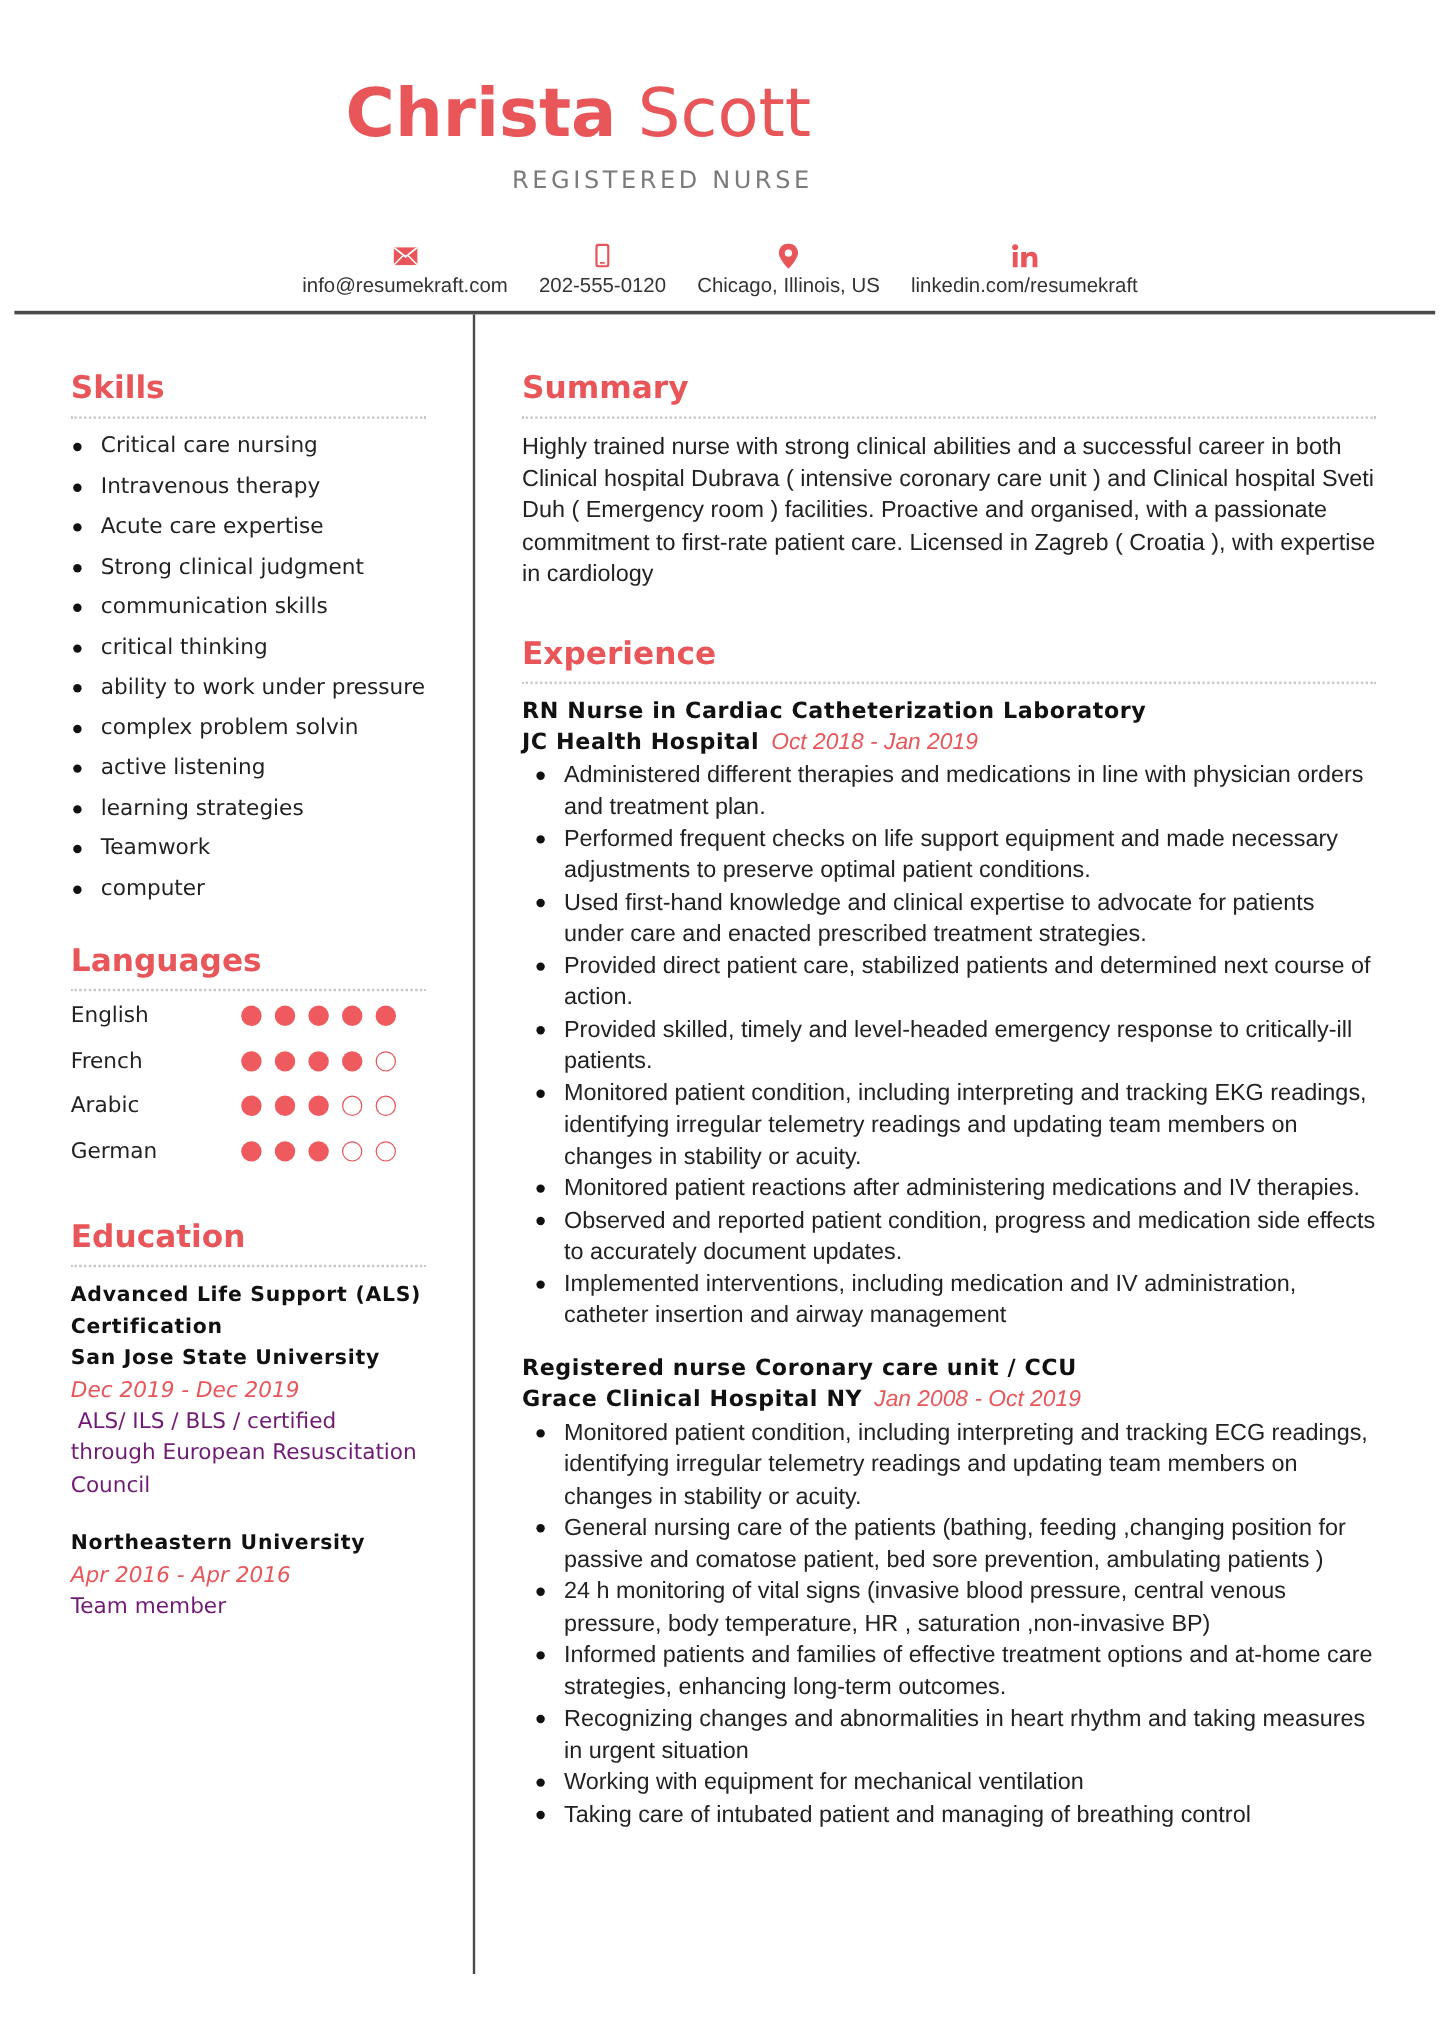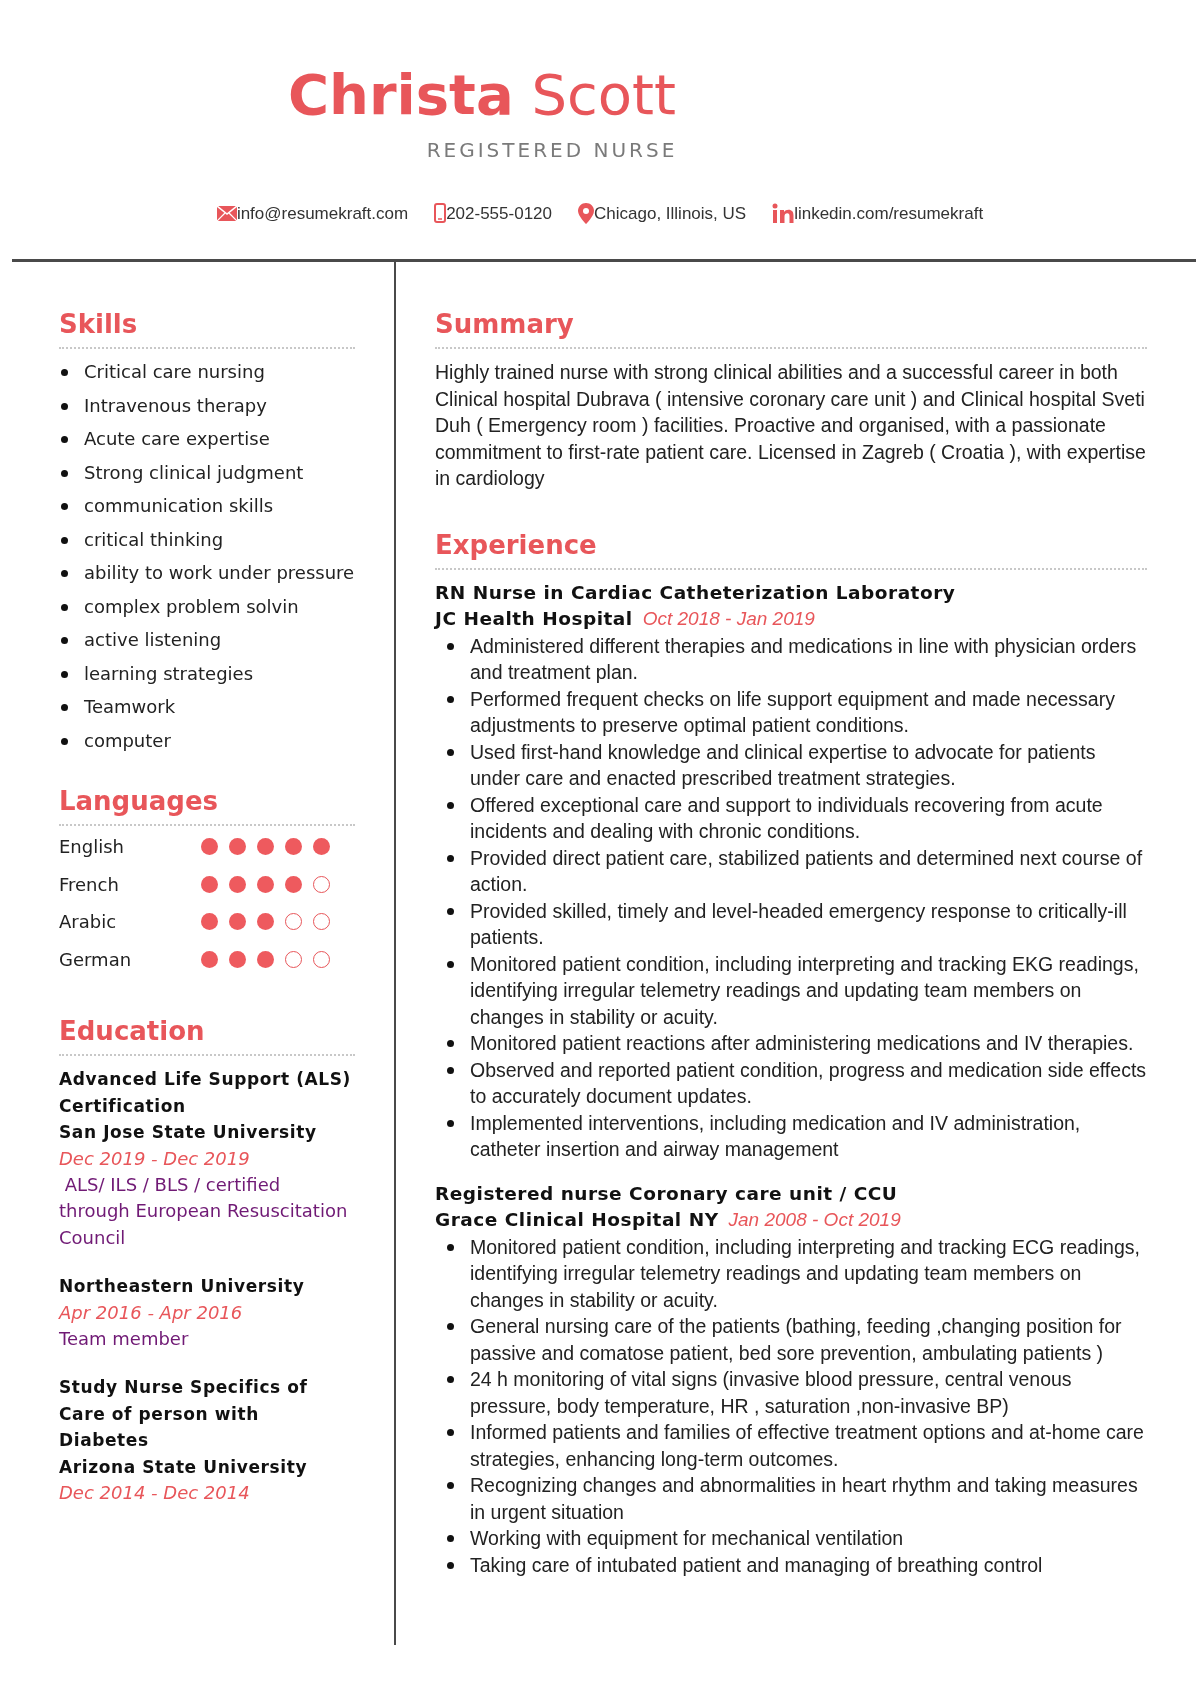--- a/index.html
+++ b/index.html
@@ -7,21 +7,21 @@
          font-family: "DejaVu Sans", sans-serif; color: #222; }
   .header { position: absolute; left: 0; top: 0; width: 1200px; text-align: center; }
   .name { position: absolute; top: 62px; left: 0; width: 964px; text-align: center;
           font-size: 56px; color: #e8565a; letter-spacing: 0; line-height: 66px; }
   .name .first { font-weight: bold; }
   .name .last { font-weight: normal; }
   .title { position: absolute; top: 138px; left: 0; width: 1104px; text-align: center;
            font-size: 20px; letter-spacing: 3px; color: #7a7a7a; }
   .contacts { position: absolute; top: 200px; left: 0; width: 1200px; display: flex;
               justify-content: center; gap: 0; }
-  .contact { display: flex; flex-direction: row; align-items: center; margin: 0 13px; }
+  .contact { display: flex; flex-direction: column; align-items: center; margin: 0 13px; }
   .contact .icon { height: 26px; display: flex; align-items: center; justify-content: center; }
   .contact .text { font-family: "Liberation Sans", sans-serif; font-size: 17px; color: #333; margin-top: 2px; }
   .rule { position: absolute; left: 12px; top: 259px; width: 1184px; height: 3px; background: #4a4a4a; }
   .vrule { position: absolute; left: 394px; top: 262px; width: 2px; height: 1383px; background: #4a4a4a; }
 
   .left { position: absolute; left: 59px; top: 305px; width: 296px; }
   .right { position: absolute; left: 435px; top: 305px; width: 712px; }
   .section-head { font-size: 26px; color: #e8565a; line-height: 38px; margin: 0;
                   font-family: "DejaVu Sans", sans-serif; }
   .dotted { border-bottom: 2px dotted #c8c8c8; margin: 4px 0 10px 0; height: 0; }
@@ -184,25 +184,20 @@
       <div class="edu-title">Advanced Life Support (ALS) Certification</div>
       <div class="edu-title">San Jose State University</div>
       <div class="edu-date">Dec 2019 - Dec 2019</div>
       <div class="edu-desc" style="white-space:pre-wrap;"> ALS/ ILS / BLS / certified through European Resuscitation Council</div>
     </div>
     <div class="edu">
       <div class="edu-title">Northeastern University</div>
       <div class="edu-date">Apr 2016 - Apr 2016</div>
       <div class="edu-desc">Team member</div>
     </div>
-    <div class="edu">
-      <div class="edu-title">Study Nurse Specifics of Care of person with Diabetes</div>
-      <div class="edu-title">Arizona State University</div>
-      <div class="edu-date">Dec 2014 - Dec 2014</div>
-    </div>
   </section>
 </div>
 
 <div class="right">
   <section>
     <h2 class="section-head">Summary</h2>
     <div class="dotted"></div>
     <p class="summary">Highly trained nurse with strong clinical abilities and a successful career in both Clinical hospital Dubrava ( intensive coronary care unit ) and Clinical hospital Sveti Duh ( Emergency room ) facilities. Proactive and organised, with a passionate commitment to first-rate patient care. Licensed in Zagreb ( Croatia ), with expertise in cardiology</p>
   </section>
 
@@ -212,21 +207,20 @@
 
     <div class="job">
       <div class="job-title">RN Nurse in Cardiac Catheterization Laboratory</div>
       <div class="job-title">
         <span>JC Health Hospital</span><span class="job-date">Oct 2018 - Jan 2019</span>
       </div>
       <ul class="bullets">
         <li>Administered different therapies and medications in line with physician orders and treatment plan.</li>
         <li>Performed frequent checks on life support equipment and made necessary adjustments to preserve optimal patient conditions.</li>
         <li>Used first-hand knowledge and clinical expertise to advocate for patients under care and enacted prescribed treatment strategies.</li>
-        <li>Offered exceptional care and support to individuals recovering from acute incidents and dealing with chronic conditions.</li>
         <li>Provided direct patient care, stabilized patients and determined next course of action.</li>
         <li>Provided skilled, timely and level-headed emergency response to critically-ill patients.</li>
         <li>Monitored patient condition, including interpreting and tracking EKG readings, identifying irregular telemetry readings and updating team members on changes in stability or acuity.</li>
         <li>Monitored patient reactions after administering medications and IV therapies.</li>
         <li>Observed and reported patient condition, progress and medication side effects to accurately document updates.</li>
         <li>Implemented interventions, including medication and IV administration, catheter insertion and airway management</li>
       </ul>
     </div>
 
     <div class="job">

